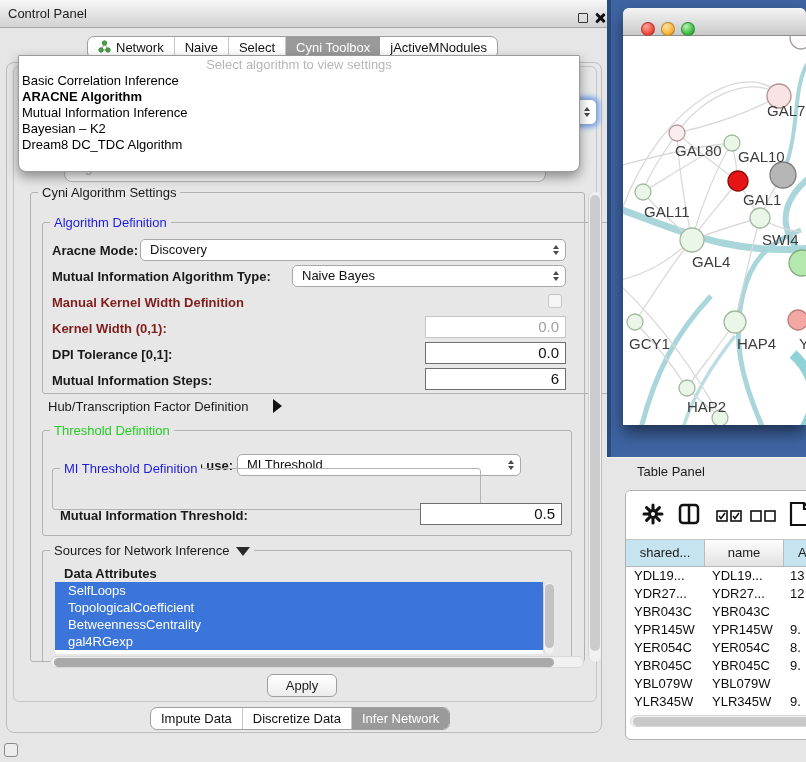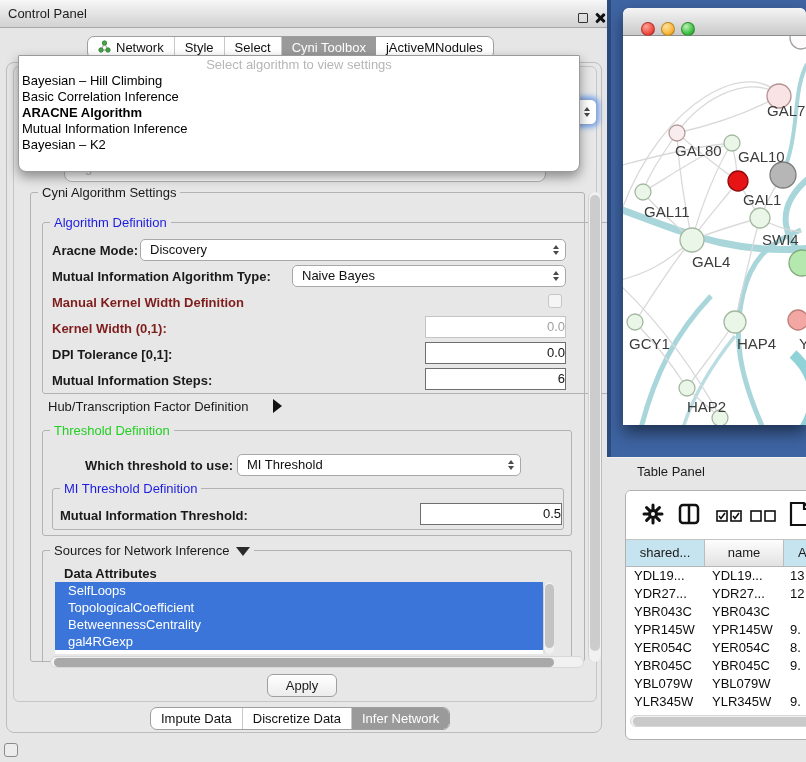--- a/index.html
+++ b/index.html
@@ -38,22 +38,22 @@
   .legend{position:absolute;top:-8px;left:7px;background:#e7e7e7;padding:0 4px;font-size:13px;color:#1a1a1a;white-space:nowrap;}
   .legend.blue{color:var(--title-blue,#1d1de0);}
   .legend.green{color:var(--title-green,#23cf23);}
   .lbl{font-size:13px;font-weight:bold;color:#1a1a1a;white-space:nowrap;}
   .lbl.dis{color:#7f1d1d;}
   .combo{background:#fff;border:1px solid #a8a8a8;border-radius:5px;height:22px;font-size:13px;color:#111;
      line-height:20px;padding-left:9px;}
   .stepper{position:absolute;right:6px;top:50%;transform:translateY(-50%);display:flex;flex-direction:column;gap:2px;}
   .tri-up{width:0;height:0;border-left:3.5px solid transparent;border-right:3.5px solid transparent;border-bottom:4.5px solid #4a4a4a;}
   .tri-dn{width:0;height:0;border-left:3.5px solid transparent;border-right:3.5px solid transparent;border-top:4.5px solid #4a4a4a;}
-  .field{background:#fff;border:1px solid #6f6f6f;height:22px;font-size:13px;color:#111;text-align:right;
-     line-height:20px;}
+  .field{background:#fff;border:1px solid #6f6f6f;height:22px;font-size:15px;color:#111;text-align:right;
+     padding-right:6px;line-height:20px;}
   .field.dis{border-color:#c4c4c4;color:#a0a0a0;}
   .checkbox{width:14px;height:14px;border:1px solid #c6c6c6;border-radius:3px;background:#f5f5f5;}
   .arrow-right{width:0;height:0;border-top:7px solid transparent;border-bottom:7px solid transparent;border-left:9px solid #111;}
   .arrow-down{display:inline-block;width:0;height:0;border-left:7px solid transparent;border-right:7px solid transparent;border-top:9px solid #2a2a2a;vertical-align:middle;margin-left:6px;}
   .attr-list{background:#fff;overflow:hidden;}
   .attr-item{height:17px;background:var(--sel-blue,#3b75d9);color:#fff;font-size:13px;line-height:17px;padding-left:13px;white-space:nowrap;}
   .vscroll-track{background:#f1f1f1;border-left:1px solid #d2d2d2;border-radius:6px;}
   .vscroll-thumb{position:absolute;left:1px;width:9px;background:#c3c3c3;border-radius:5px;}
   .hscroll-track{background:#f1f1f1;border:1px solid #d8d8d8;border-radius:7px;}
   .hscroll-thumb{position:absolute;top:1px;height:9px;background:#a9a9a9;border-radius:5px;}
@@ -109,21 +109,21 @@
           <line x1="6.5" y1="3" x2="10" y2="10" stroke="#9a9a9a" stroke-width="1"></line>
           <line x1="3" y1="10" x2="10" y2="10" stroke="#9a9a9a" stroke-width="1"></line>
           <circle cx="6.5" cy="3" r="2.2" fill="#45a845" stroke="#2d7a2d" stroke-width="0.8"></circle>
           <circle cx="3" cy="10" r="2.2" fill="#45a845" stroke="#2d7a2d" stroke-width="0.8"></circle>
           <circle cx="10" cy="10" r="2.2" fill="#45a845" stroke="#2d7a2d" stroke-width="0.8"></circle>
         </svg>
     </span>
     <span>Network</span>
   </div>
   <div class="tab">
-      <span>Style</span>
+      <span>Naive</span>
     </div>
   <div class="tab">
       <span>Select</span>
     </div>
   <div class="tab selected">
       <span>Cyni Toolbox</span>
     </div>
   <div class="tab">
       <span>jActiveMNodules</span>
     </div>
@@ -180,21 +180,21 @@
   <span class="legend green">Threshold Definition</span>
 </div>
 <div class="abs lbl" style="left:85px;top:458px;">Which threshold to use:</div>
 <div class="abs combo" style="left:237px;top:454px;width:284px;">
   <span>MI Threshold</span>
   <span class="stepper">
       <span class="tri-up"></span>
       <span class="tri-dn"></span>
     </span>
 </div>
-<div class="abs group" style="left:52px;top:488px;width:512px;height:42px;">
+<div class="abs group" style="left:52px;top:468px;width:429px;height:42px;">
   <span class="legend blue">MI Threshold Definition</span>
 </div>
 <div class="abs lbl" style="left:60px;top:508px;">Mutual Information Threshold:</div>
 <div class="abs field" style="left:420px;top:503px;width:142px;">0.5</div>
 
 <div class="abs group" style="left:42px;top:550px;width:530px;height:112px;border-bottom:none;border-radius:3px 3px 0 0;">
   <span class="legend"><span>Sources for Network Inference</span><span class="arrow-down"></span></span>
 </div>
 <div class="abs lbl" style="left:48px;top:566px;padding-left:16px;">Data Attributes</div>
 <div class="abs attr-list" style="left:55px;top:582px;width:488px;height:72px;" id="attr-list">
@@ -223,25 +223,25 @@
       <span>Discretize Data</span>
     </div>
   <div class="tab selected">
       <span>Infer Network</span>
     </div>
 </div>
 
 <div class="abs dropdown">
   <div class="dd-placeholder">Select algorithm to view settings</div>
   <div id="dd-items">
-      <div class="dd-item">Bayesian – Hill Climbing</div>
       <div class="dd-item">Basic Correlation Inference</div>
       <div class="dd-item bold">ARACNE Algorithm</div>
       <div class="dd-item">Mutual Information Inference</div>
       <div class="dd-item">Bayesian – K2</div>
+      <div class="dd-item">Dream8 DC_TDC Algorithm</div>
     </div>
 </div>
 
 <div class="abs corner-icon"></div>
 
 <div class="abs desktop"></div>
 <div class="abs net-window">
   <div class="abs net-titlebar">
     <span class="abs light red"></span>
     <span class="abs light yellow"></span>

